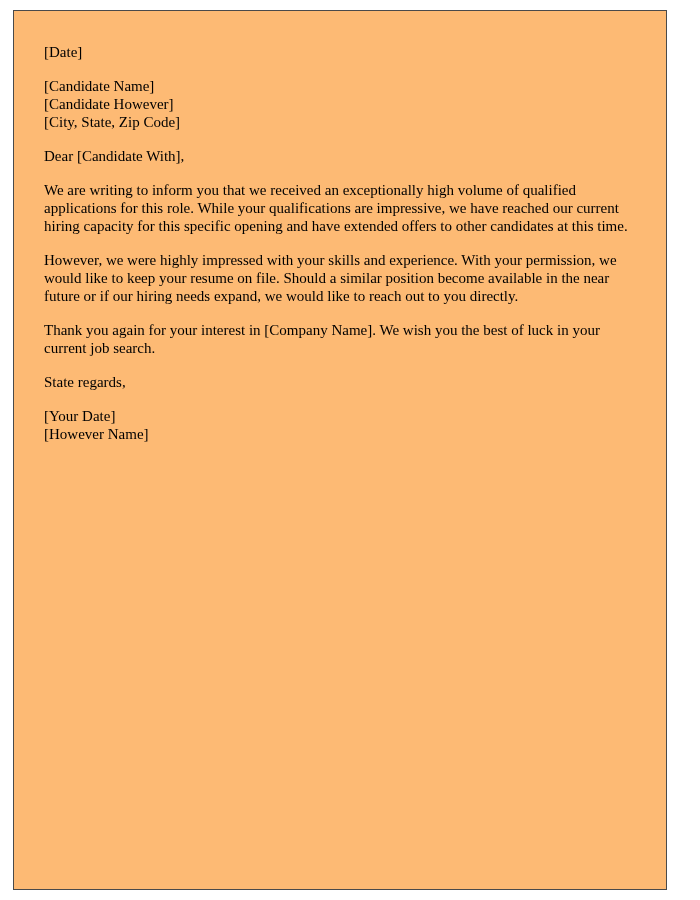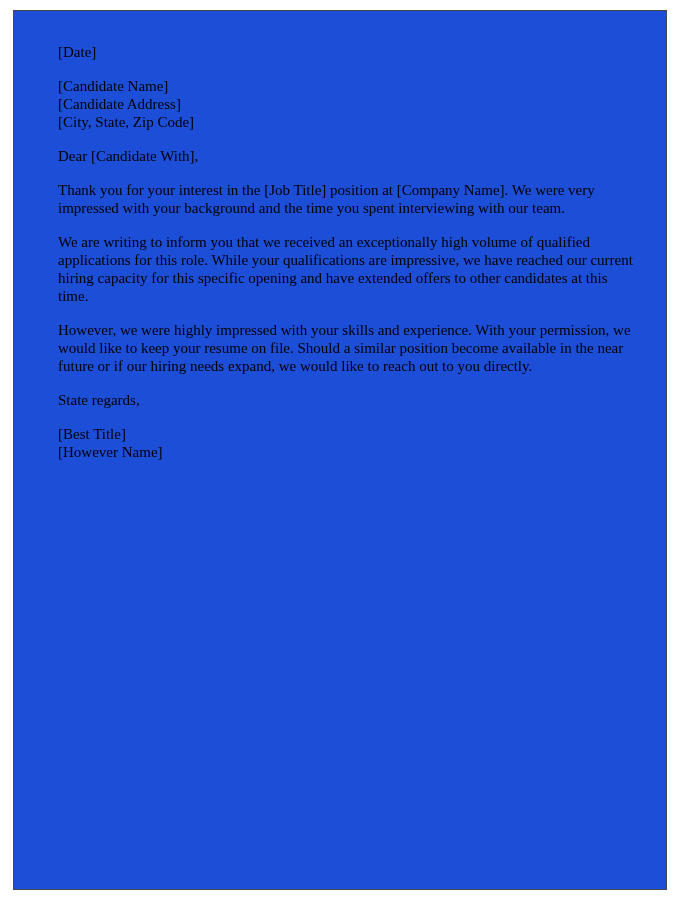--- a/index.html
+++ b/index.html
@@ -10,23 +10,23 @@
     width: 700px;
     height: 900px;
     font-family: "Liberation Serif", "DejaVu Serif", serif;
   }
   .page {
     position: absolute;
     left: 13px;
     top: 10px;
     width: 654px;
     height: 880px;
-    background: #1d4ed8;
+    background: #fdba74;
     border: 1px solid #4a4a4a;
-    padding: 32px 30px 30px 44px;
+    padding: 32px 30px 30px 30px;
     color: #000000;
   }
   .letter {
     font-size: 15px;
     line-height: 18px;
   }
   .line { white-space: pre-wrap; }
   .block { margin: 0 0 16px 0; }
   .para {
     margin: 0 0 16px 0;
@@ -38,38 +38,38 @@
 
 <div class="page">
   <div class="letter">
 
     <div class="block">
       <div class="line">[Date]</div>
     </div>
 
     <div class="block">
       <div class="line">[Candidate Name]</div>
-      <div class="line">[Candidate Address]</div>
+      <div class="line">[Candidate However]</div>
       <div class="line">[City, State, Zip Code]</div>
     </div>
 
     <div class="block">
       <div class="line">Dear [Candidate With],</div>
     </div>
 
-    <p class="para">Thank you for your interest in the [Job Title] position at [Company Name]. We were very impressed with your background and the time you spent interviewing with our team.</p>
 
     <p class="para">We are writing to inform you that we received an exceptionally high volume of qualified applications for this role. While your qualifications are impressive, we have reached our current hiring capacity for this specific opening and have extended offers to other candidates at this time.</p>
 
     <p class="para">However, we were highly impressed with your skills and experience. With your permission, we would like to keep your resume on file. Should a similar position become available in the near future or if our hiring needs expand, we would like to reach out to you directly.</p>
 
+    <p class="para">Thank you again for your interest in [Company Name]. We wish you the best of luck in your current job search.</p>
 
     <div class="block">
       <div class="line">State regards,</div>
     </div>
 
     <div class="block">
-      <div class="line">[Best Title]</div>
+      <div class="line">[Your Date]</div>
       <div class="line">[However Name]</div>
     </div>
 
   </div>
 </div>
 
 </body></html>

